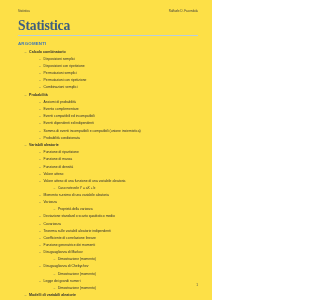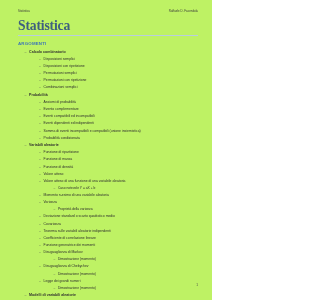--- a/index.html
+++ b/index.html
@@ -12,21 +12,21 @@
     height: 300px;
     overflow: hidden;
     font-family: "Liberation Sans", sans-serif;
     -webkit-font-smoothing: antialiased;
   }
   .page {
     position: relative;
     width: 212px;
     height: 300px;
     box-sizing: border-box;
-    background: #bef264;
+    background: #fde047;
   }
 
   
   .runhead {
     position: absolute;
     top: 10px;
     left: 18px;
     right: 14px;
     display: flex;
     justify-content: space-between;

